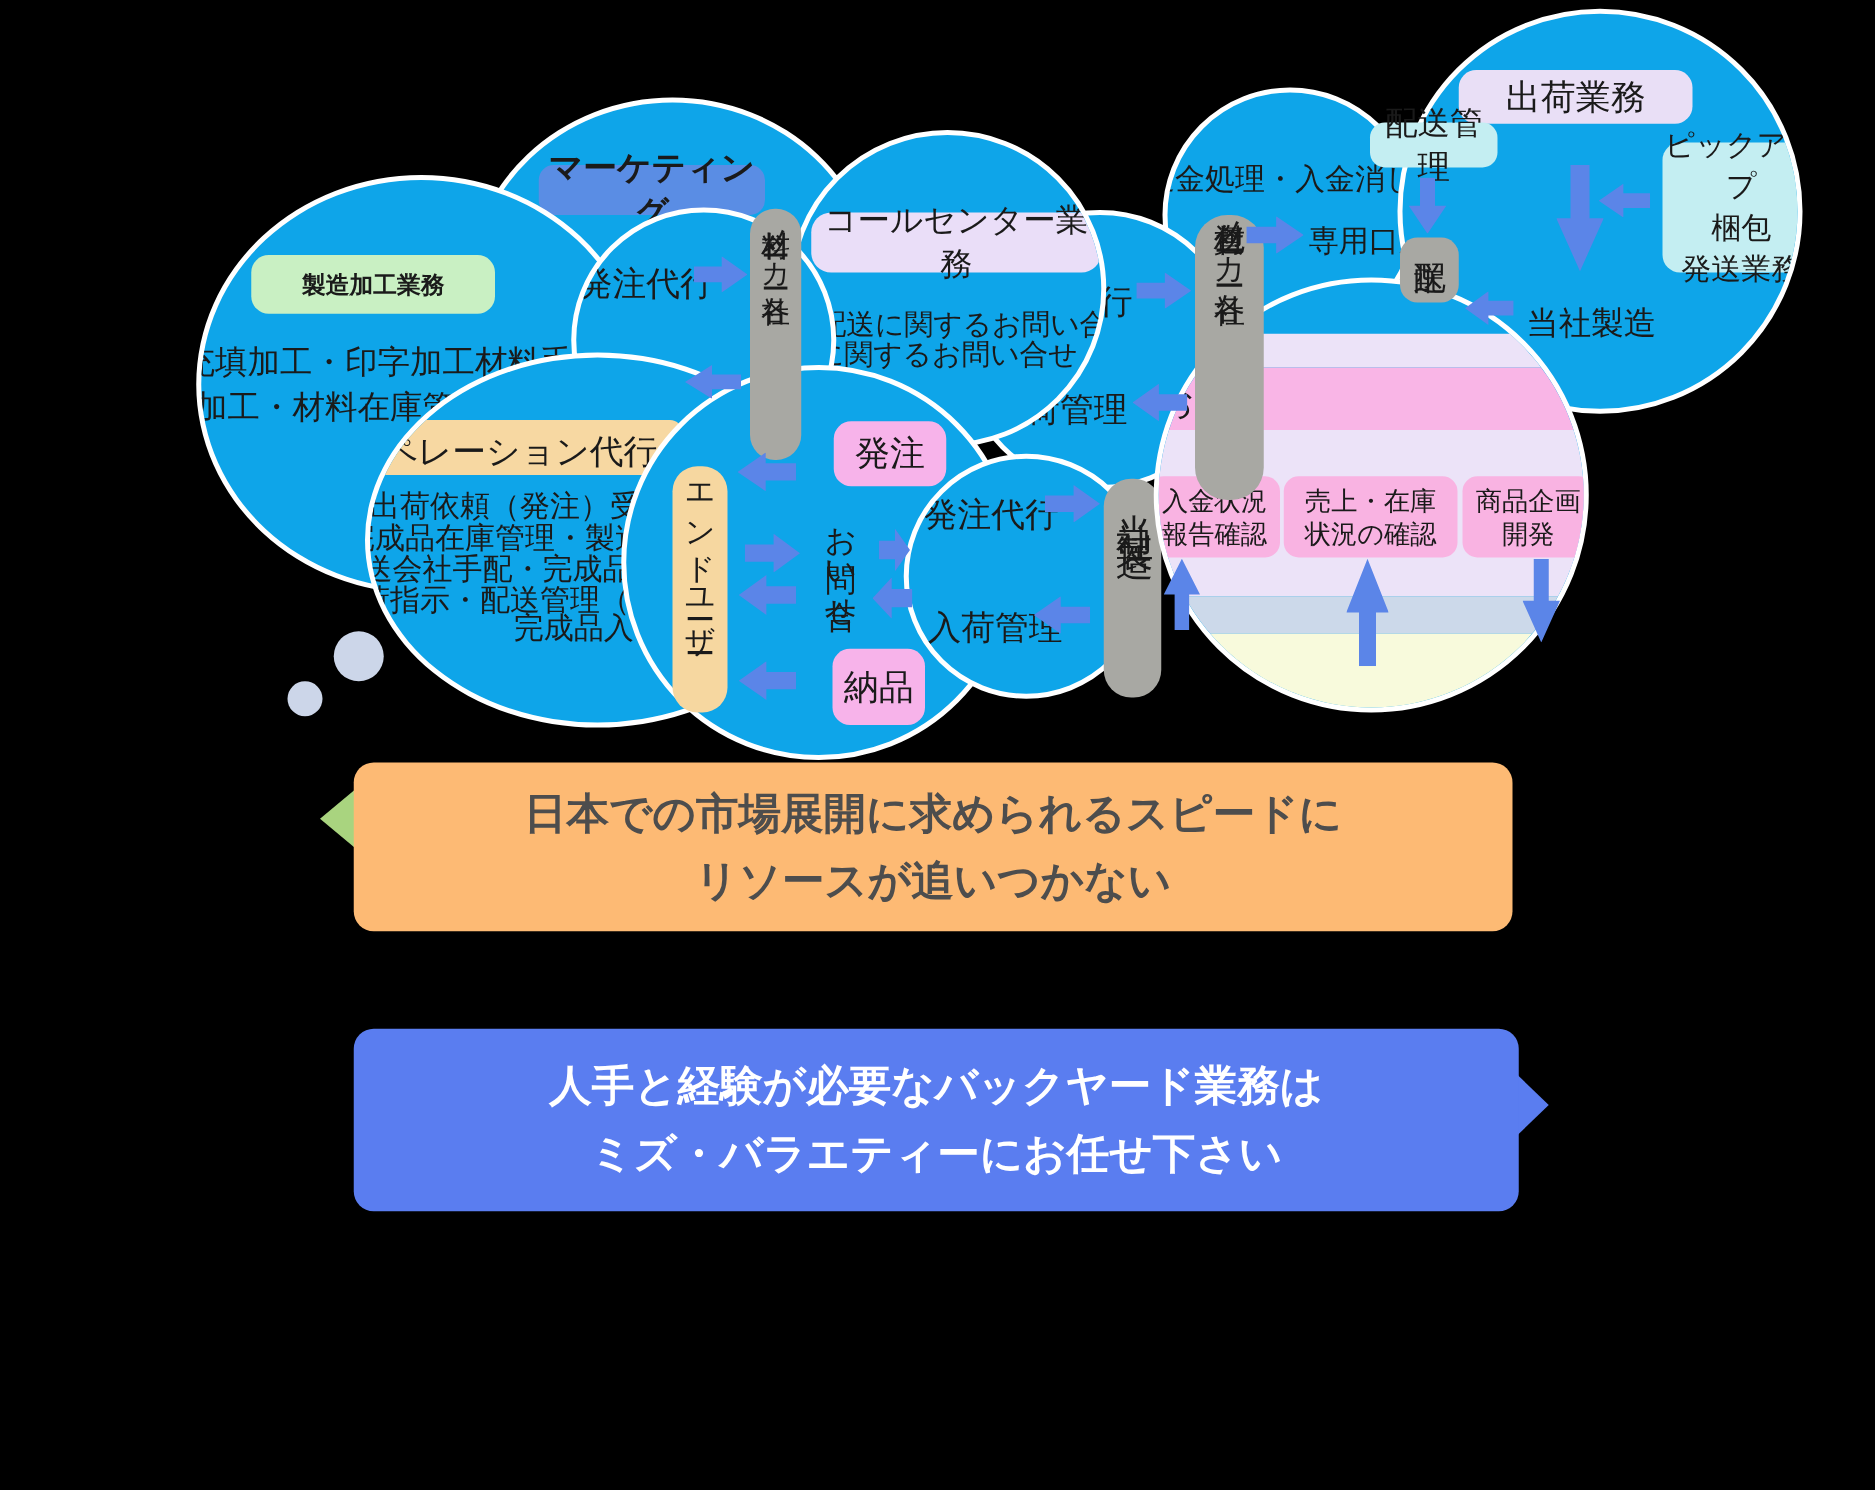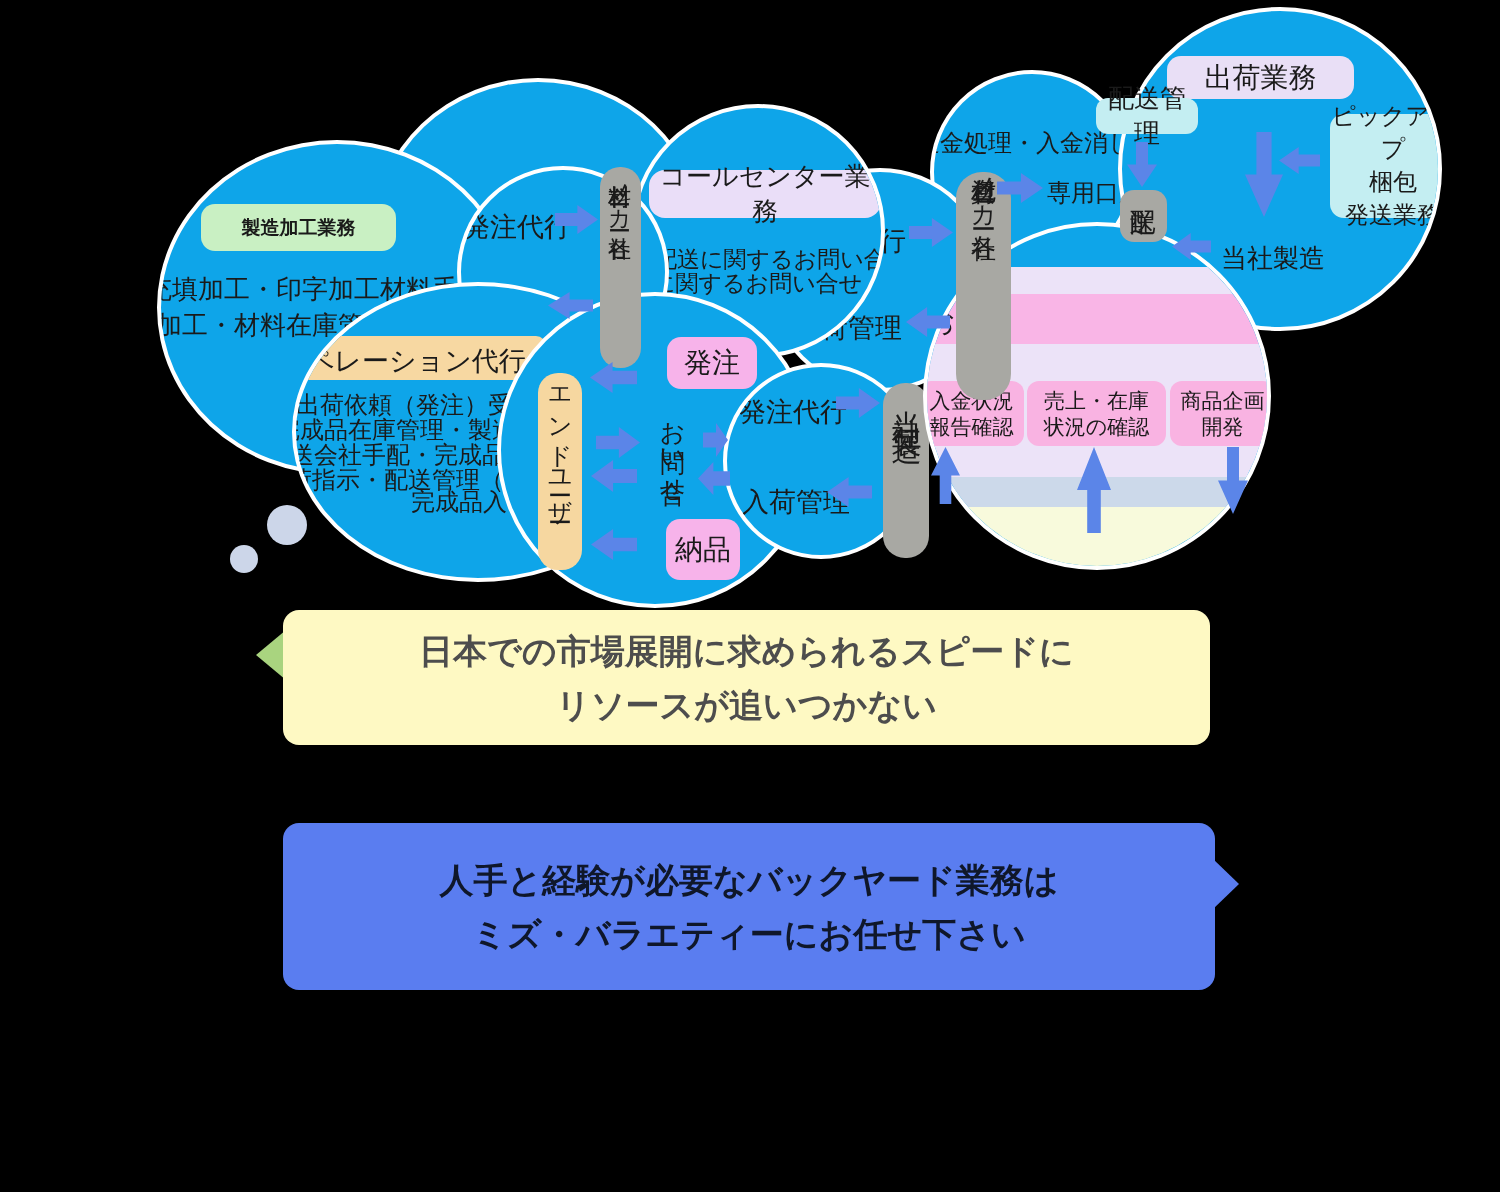--- a/index.html
+++ b/index.html
@@ -99,32 +99,33 @@
   .a18{left:931px;top:447px;width:29px;height:57px;}
   .a19{left:1077px;top:447px;width:34px;height:86px;}
   .a20{left:1218px;top:447px;width:30px;height:67px;}
   
   .dot{position:absolute;border-radius:50%;background:#ccd6e9;}
   .dot1{left:267px;top:505px;width:40px;height:40px;}
   .dot2{left:230px;top:545px;width:28px;height:28px;}
   
   .banner{position:absolute;border-radius:16px;display:flex;flex-direction:column;
           align-items:center;justify-content:center;font-weight:bold;font-size:34px;line-height:54px;}
-  .b-problem{left:283px;top:610px;width:927px;height:135px;background:#fef9c3;color:#4d4d4d;}
-  .b-solution{left:283px;top:823px;width:932px;height:167px;background:#5a7df0;color:#0f172a;}
+  .b-problem{left:283px;top:610px;width:927px;height:135px;background:#fdba74;color:#4d4d4d;}
+  .b-solution{left:283px;top:823px;width:932px;height:146px;background:#5a7df0;color:#ffffff;}
   .tail{position:absolute;width:0;height:0;}
   .t-problem{left:256px;top:630px;border-top:25px solid transparent;border-bottom:25px solid transparent;border-right:30px solid #a9d47f;}
   .t-solution{left:1212px;top:858px;border-top:26px solid transparent;border-bottom:26px solid transparent;border-left:27px solid #5a7df0;}
 </style>
 </head>
 <body>
 
 <div id="stage">
 
   <div class="circ c-marketing">
+    <div class="pill mkt-label">マーケティング</div>
     <div class="nowrap mkt-brand">ブランド</div>
   </div>
 
   <div class="circ c-mfg">
     <div class="pill mfg-label">製造加工業務</div>
     <div class="nowrap mfg-l1">充填加工・印字加工材料手配</div>
     <div class="nowrap mfg-l2">加工・材料在庫管理</div>
   </div>
 
   <div class="circ c-payment">

